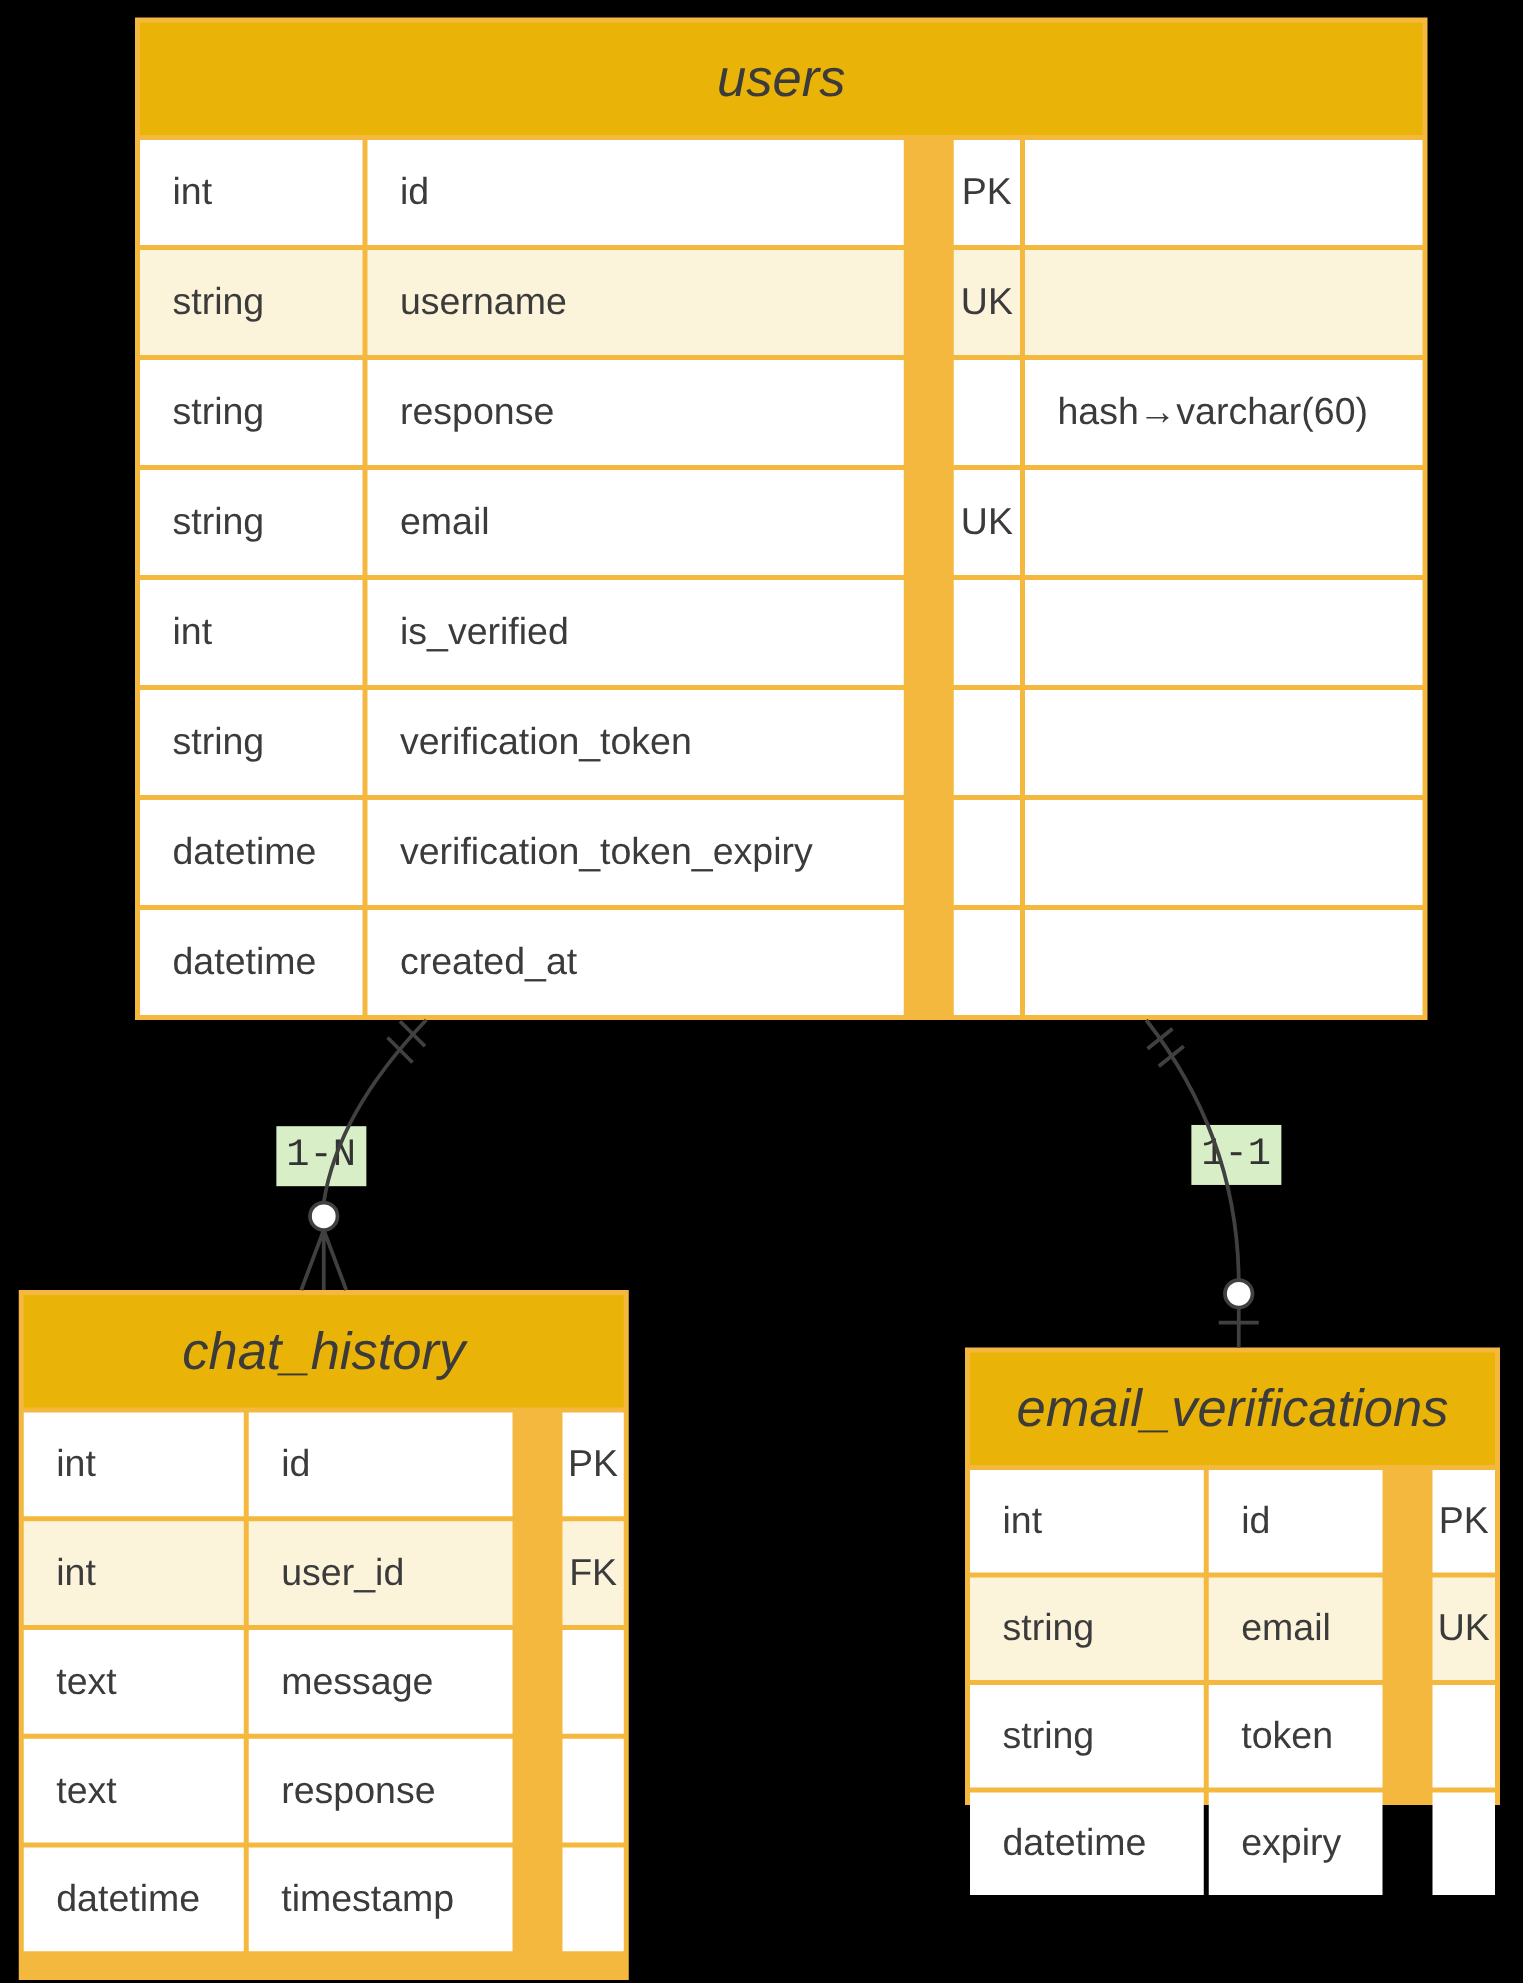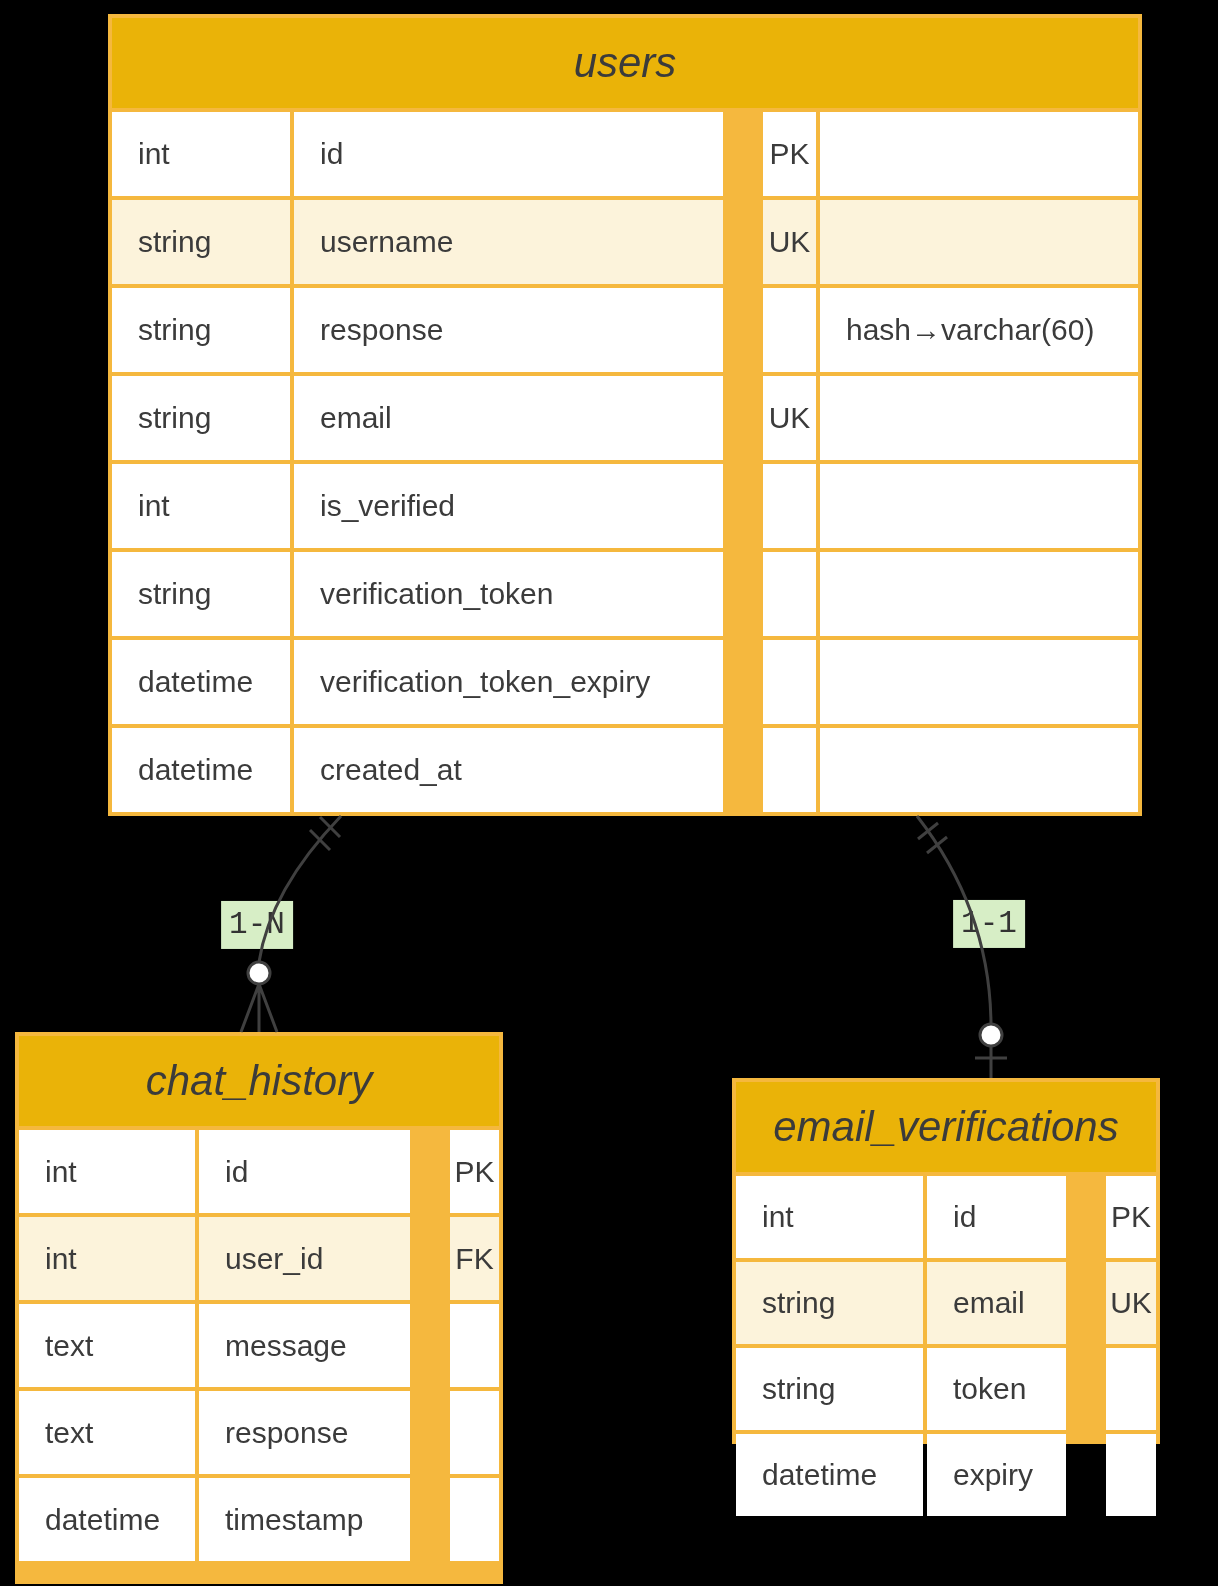--- a/index.html
+++ b/index.html
@@ -23,21 +23,21 @@
     left:108px; top:14px; width:1034px; height:802px;
     grid-template-columns:178px 429px 89px 1fr;
     grid-template-rows:90px repeat(8,84px);
   }
   #entity-chat-history {
     left:15px; top:1032px; width:488px; height:552px;
     grid-template-columns:176px 211px 1fr;
     grid-template-rows:90px repeat(5,83px);
   }
   #entity-email-verifications {
-    left:732px; top:1078px; width:428px; height:366px;
+    left:772px; top:1078px; width:428px; height:366px;
     grid-template-columns:187px 139px 1fr;
     grid-template-rows:90px repeat(4,82px);
   }
   .hdr {
     grid-column:1/-1;
     background:#eab308;
     display:flex; align-items:center; justify-content:center;
     font-size:42px; color:#3b3b3b;font-style:italic;
   }
   .c {

